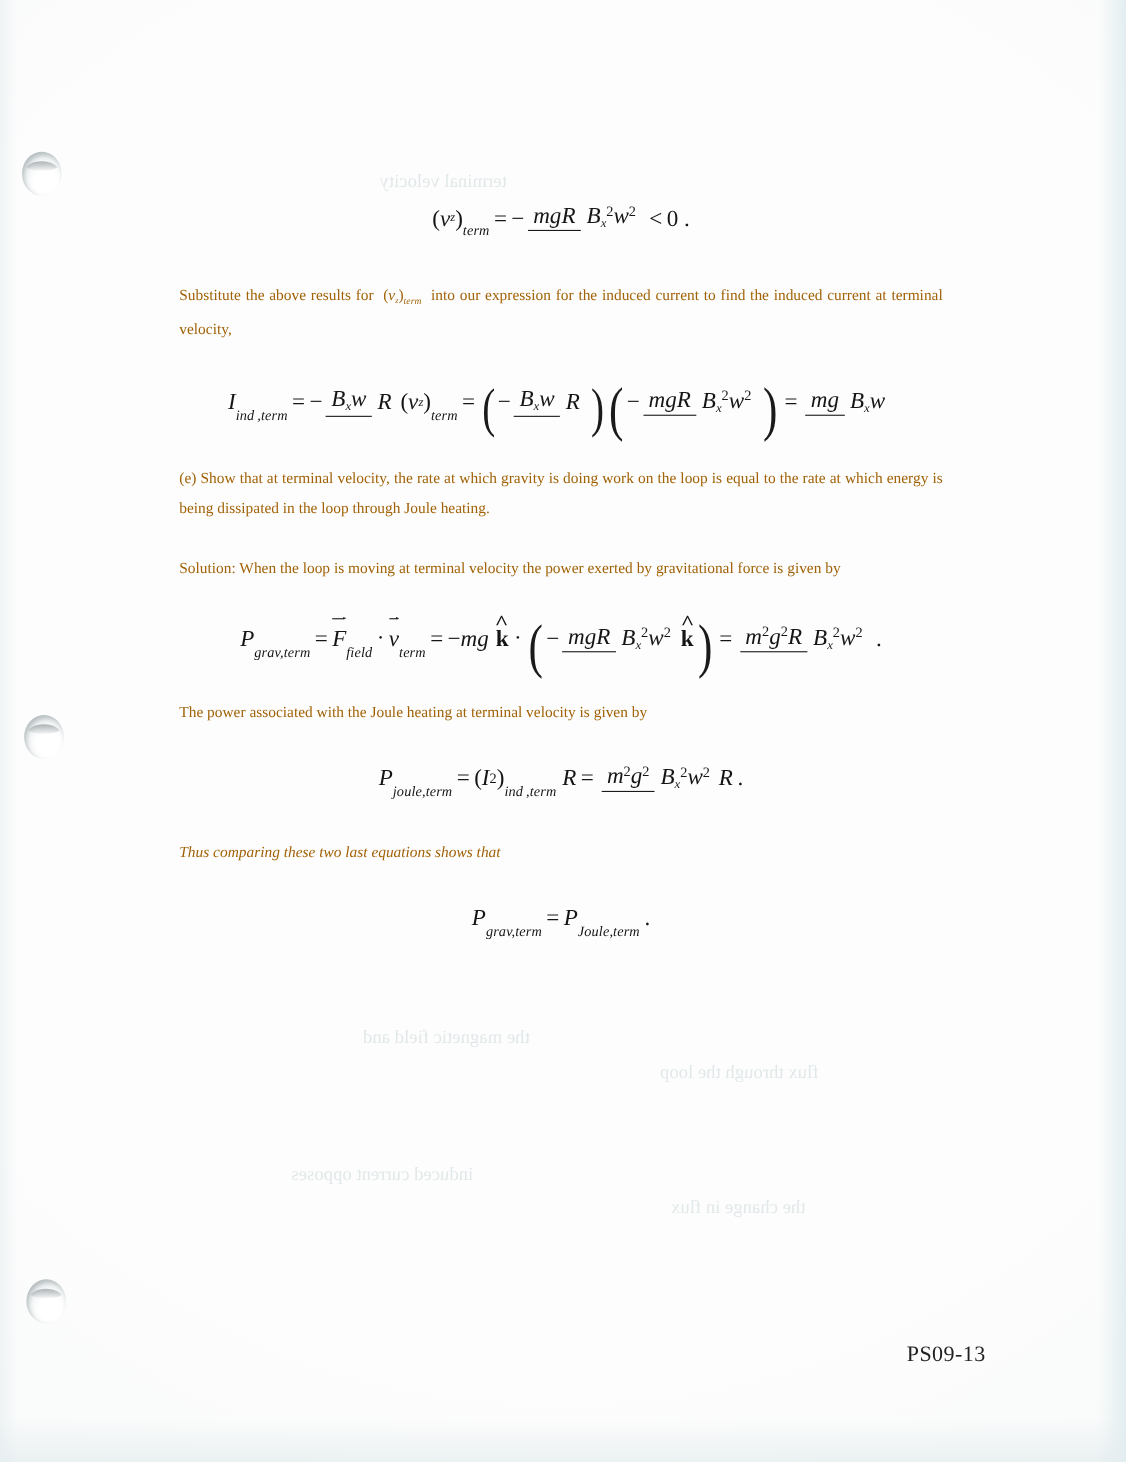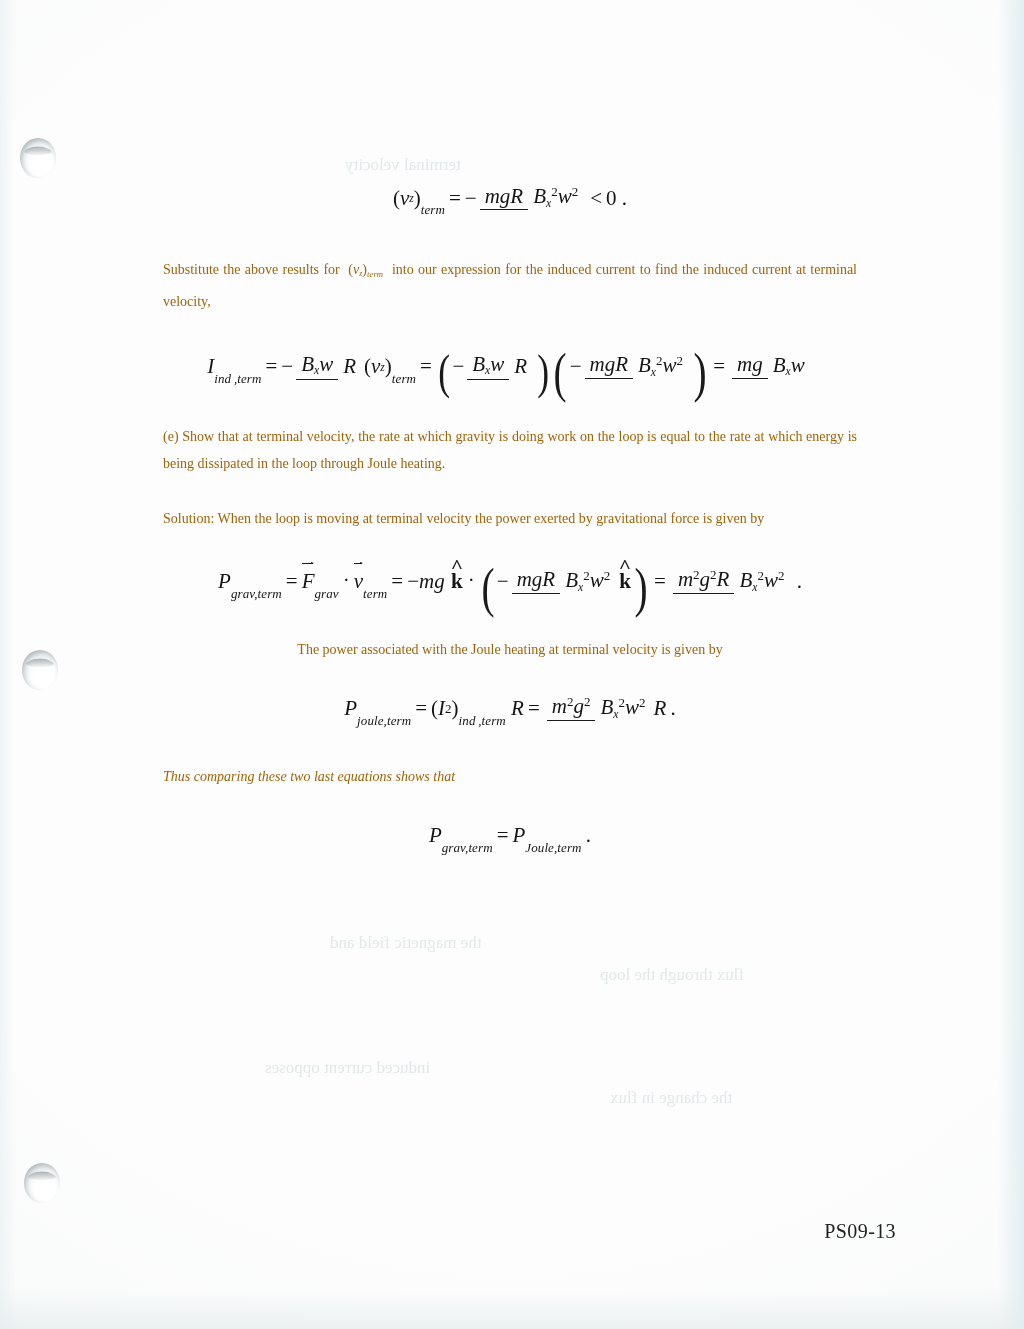--- a/index.html
+++ b/index.html
@@ -313,21 +313,21 @@
     <p class="para" style="margin-top:36px;">(e) Show that at terminal velocity, the rate at which gravity is doing work on the loop is equal to the rate at which energy is being dissipated in the loop through Joule heating.</p>
 
     <p class="para" style="margin-top:28px;">
       <span class="bold-lead">Solution:</span>
       <span>When the loop is moving at terminal velocity the power exerted by gravitational force is given by</span>
     </p>
 
     <div class="eq-row math" style="margin-top:30px; font-size:21px;">
       <span class="it">P</span><sub class="m">grav,term</sub>
       <span class="op">=</span>
-      <span class="vec it">F</span><sub class="m">grav</sub>
+      <span class="vec it">F</span><sub class="m">field</sub>
       <span class="dotop">·</span>
       <span class="vec it">v</span><sub class="m">term</sub>
       <span class="op">=</span><span class="up">−</span><span class="it">mg</span>
       &nbsp;<span class="hatk">k</span>
       <span class="dotop">·</span>
       <span class="bigparen bigparen-tall">(</span>
       <span class="up">−</span>
       <span class="frac">
         <span class="num it">mgR</span>
         <span class="den"><span class="it">B</span><sub class="mv">x</sub><sup class="mu">2</sup><span class="it">w</span><sup class="mu">2</sup></span>
@@ -335,21 +335,21 @@
       <span class="hatk">k</span>
       <span class="bigparen bigparen-tall">)</span>
       <span class="op">=</span>
       <span class="frac">
         <span class="num"><span class="it">m</span><sup class="mu">2</sup><span class="it">g</span><sup class="mu">2</sup><span class="it">R</span></span>
         <span class="den"><span class="it">B</span><sub class="mv">x</sub><sup class="mu">2</sup><span class="it">w</span><sup class="mu">2</sup></span>
       </span>
       <span class="up"> .</span>
     </div>
 
-    <p class="para ragged" style="margin-top:34px;text-align:center;">The power associated with the Joule heating at terminal velocity is given by</p>
+    <p class="para ragged" style="margin-top:34px;">The power associated with the Joule heating at terminal velocity is given by</p>
 
     <div class="eq-row math" style="margin-top:26px; font-size:21px;">
       <span class="it">P</span>
         <sub class="m">joule,term</sub>
       <span class="op">=</span>
       <span class="up">(</span>
         <span class="it">I</span>
         <sup class="mu">2</sup>
         <span class="up">)</span>
         <sub class="m">ind ,term</sub>

